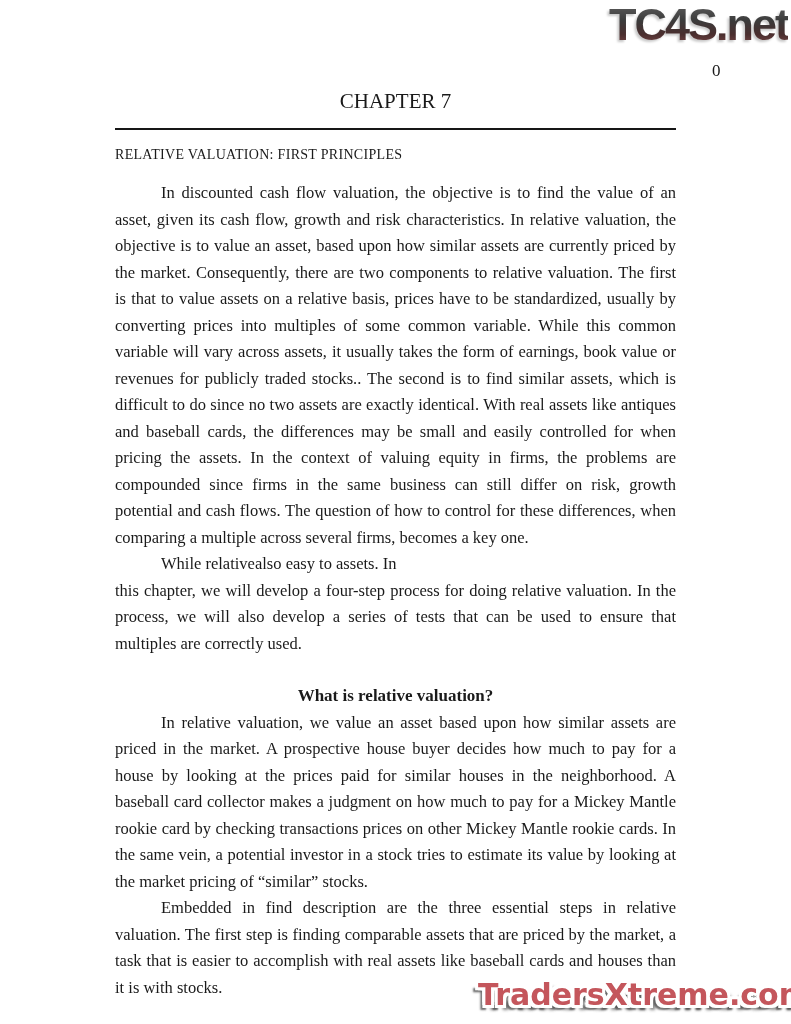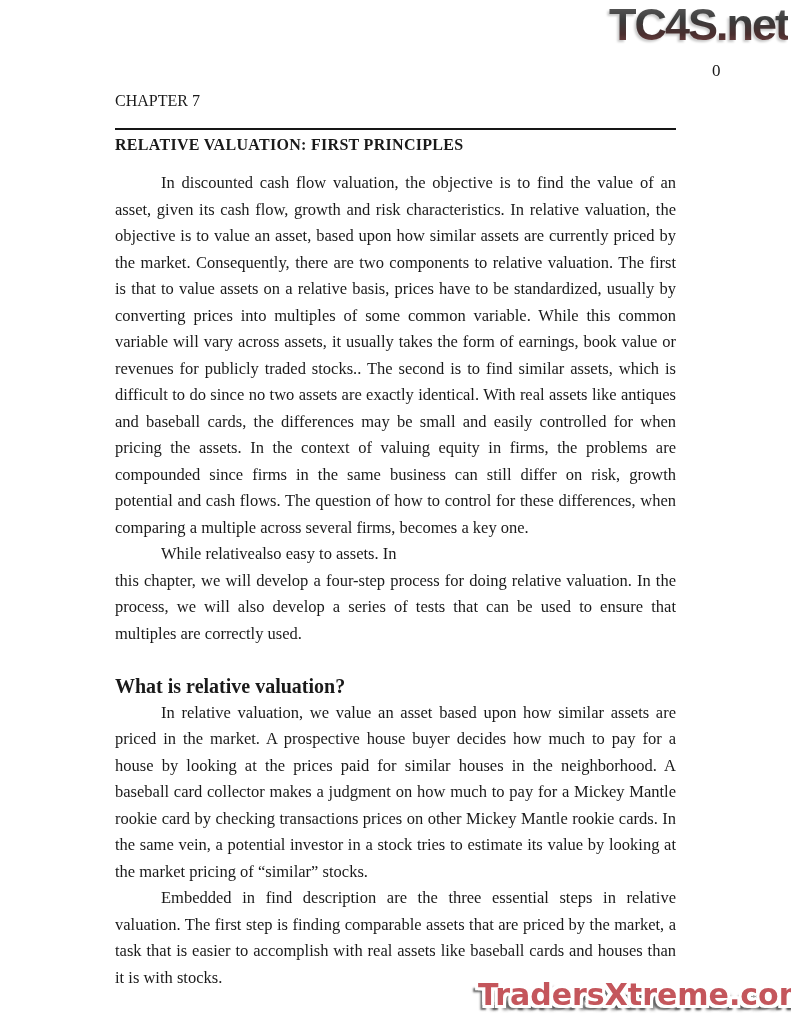--- a/index.html
+++ b/index.html
@@ -43,49 +43,50 @@
   
   .page-num{
     position:absolute;left:712px;top:61px;
     font-size:17px;line-height:20px;
   }
   .content{
     position:absolute;left:115px;top:0;width:561px;
   }
   .chapter{
     margin-top:91px;
-    font-size:16px;line-height:20px;
-    text-align:left;
+    font-size:21px;line-height:20px;
+    text-align:center;
   }
   .rule{
     margin-top:17px;
     border-top:2px solid #161616;
     height:0;
   }
   .doc-title{
-    margin-top:2px;
-    font-size:16px;line-height:26px;letter-spacing:.3px;
-    font-weight:bold;
+    margin-top:12px;
+    font-size:14px;line-height:26px;letter-spacing:.3px;
+    font-weight:normal;
   }
   .body-par{
     margin:0;
     font-size:16.5px;line-height:26.5px;
     text-align:justify;
   }
   .body-par.indent{text-indent:46px;}
   .p1{margin-top:12px;}
   .p2-line1{
     display:flex;justify-content:flex-start;
     padding-left:46px;
     font-size:16.5px;line-height:26.5px;height:26.5px;
   }
   .section-heading{
     margin-top:26px;
-    font-size:20px;line-height:26.5px;
+    font-size:17px;line-height:26.5px;
     font-weight:bold;
+    text-align:center;
   }
   .underlined{}
 </style>
 </head>
 <body>
 
 <div class="page">
 
   <div class="tc4s">TC4S.net</div>
 

